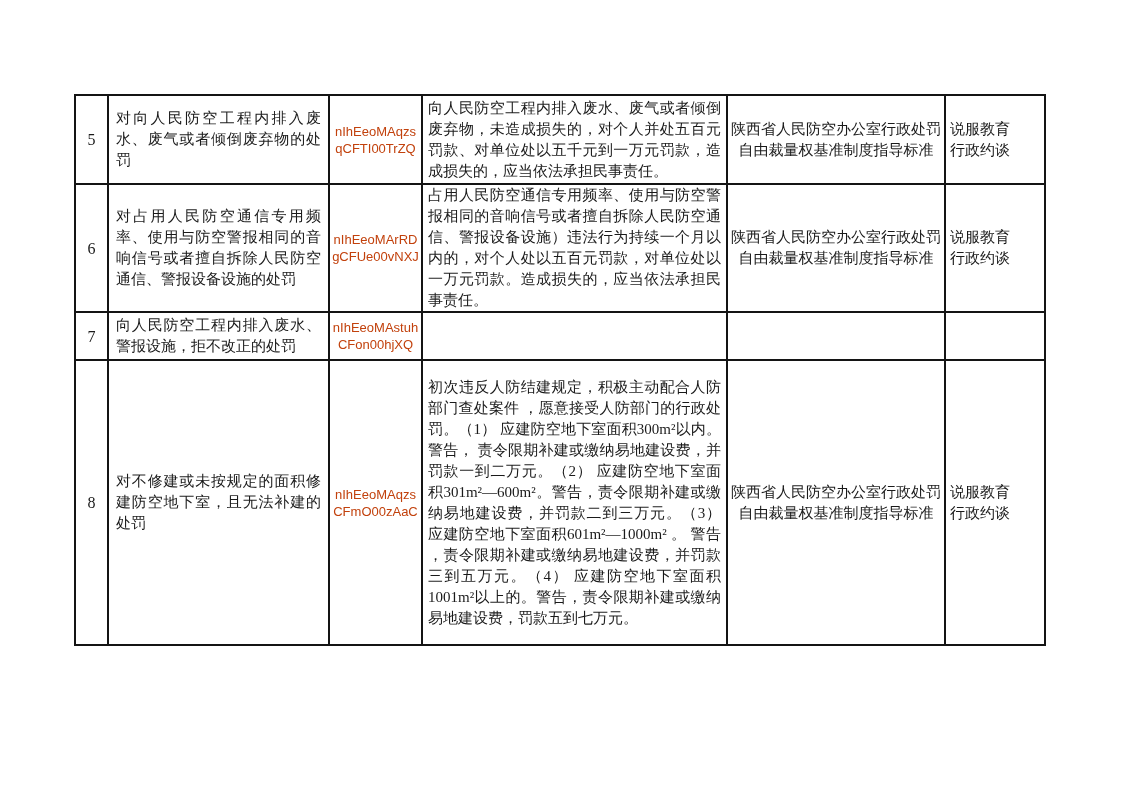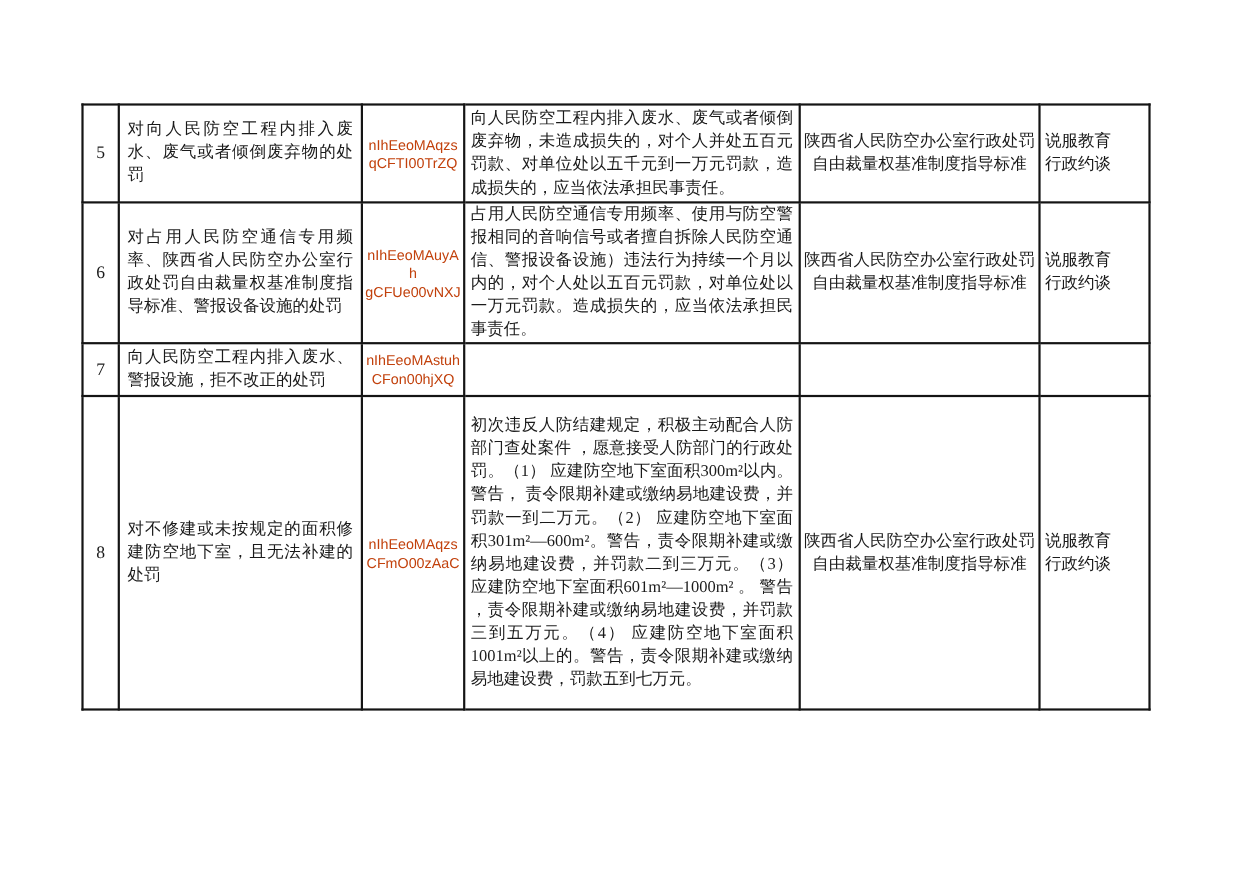--- a/index.html
+++ b/index.html
@@ -92,22 +92,22 @@
         <td class="c-name">对向人民防空工程内排入废水、废气或者倾倒废弃物的处罚</td>
         <td class="c-code">nIhEeoMAqzs
 qCFTI00TrZQ</td>
         <td class="c-detail">向人民防空工程内排入废水、废气或者倾倒废弃物，未造成损失的，对个人并处五百元罚款、对单位处以五千元到一万元罚款，造成损失的，应当依法承担民事责任。</td>
         <td class="c-standard">陕西省人民防空办公室行政处罚自由裁量权基准制度指导标准</td>
         <td class="c-measure">说服教育
 行政约谈</td>
       </tr>
       <tr class="r6">
         <td class="c-no">6</td>
-        <td class="c-name">对占用人民防空通信专用频率、陕西省人民防空办公室行政处罚自由裁量权基准制度指导标准、警报设备设施的处罚</td>
-        <td class="c-code">nIhEeoMAuyAh
+        <td class="c-name">对占用人民防空通信专用频率、使用与防空警报相同的音响信号或者擅自拆除人民防空通信、警报设备设施的处罚</td>
+        <td class="c-code">nIhEeoMArRD
 gCFUe00vNXJ</td>
         <td class="c-detail">占用人民防空通信专用频率、使用与防空警报相同的音响信号或者擅自拆除人民防空通信、警报设备设施）违法行为持续一个月以内的，对个人处以五百元罚款，对单位处以一万元罚款。造成损失的，应当依法承担民事责任。</td>
         <td class="c-standard">陕西省人民防空办公室行政处罚自由裁量权基准制度指导标准</td>
         <td class="c-measure">说服教育
 行政约谈</td>
       </tr>
       <tr class="r7">
         <td class="c-no">7</td>
         <td class="c-name">向人民防空工程内排入废水、警报设施，拒不改正的处罚</td>
         <td class="c-code">nIhEeoMAstuh

